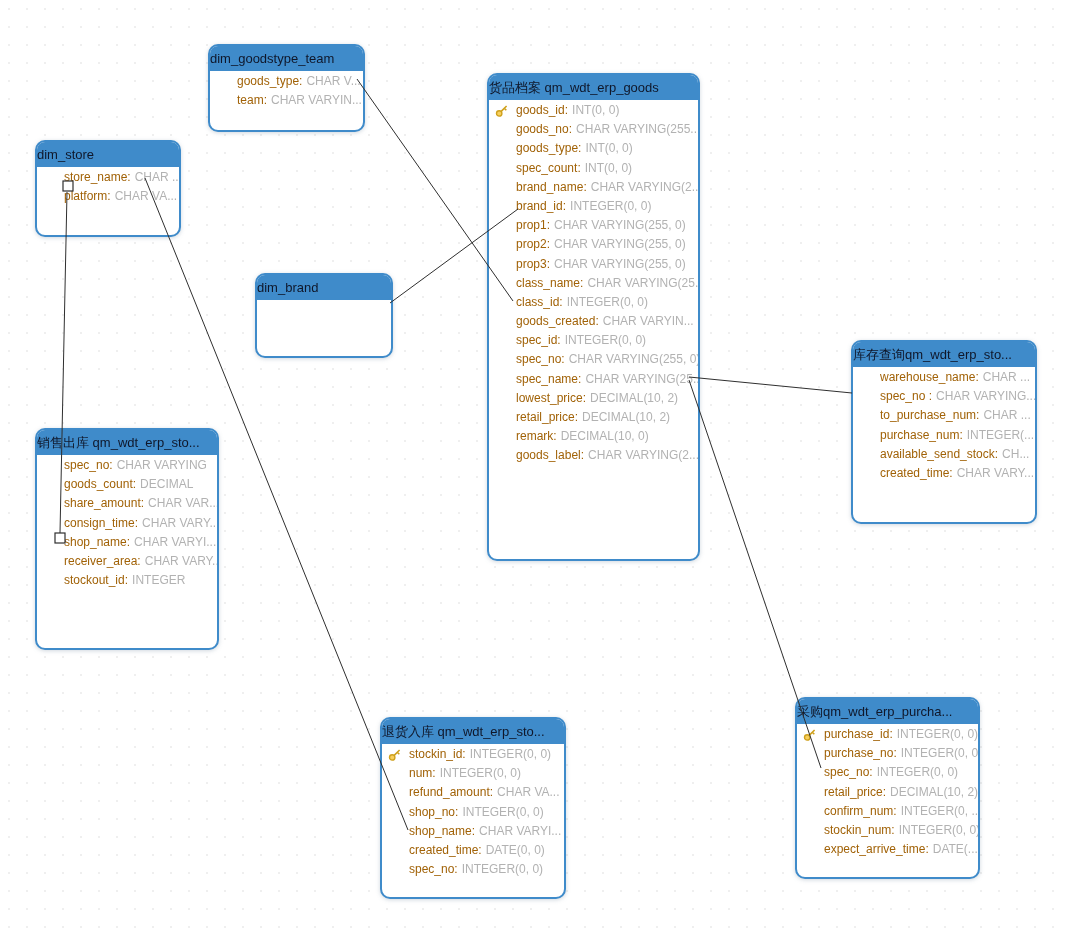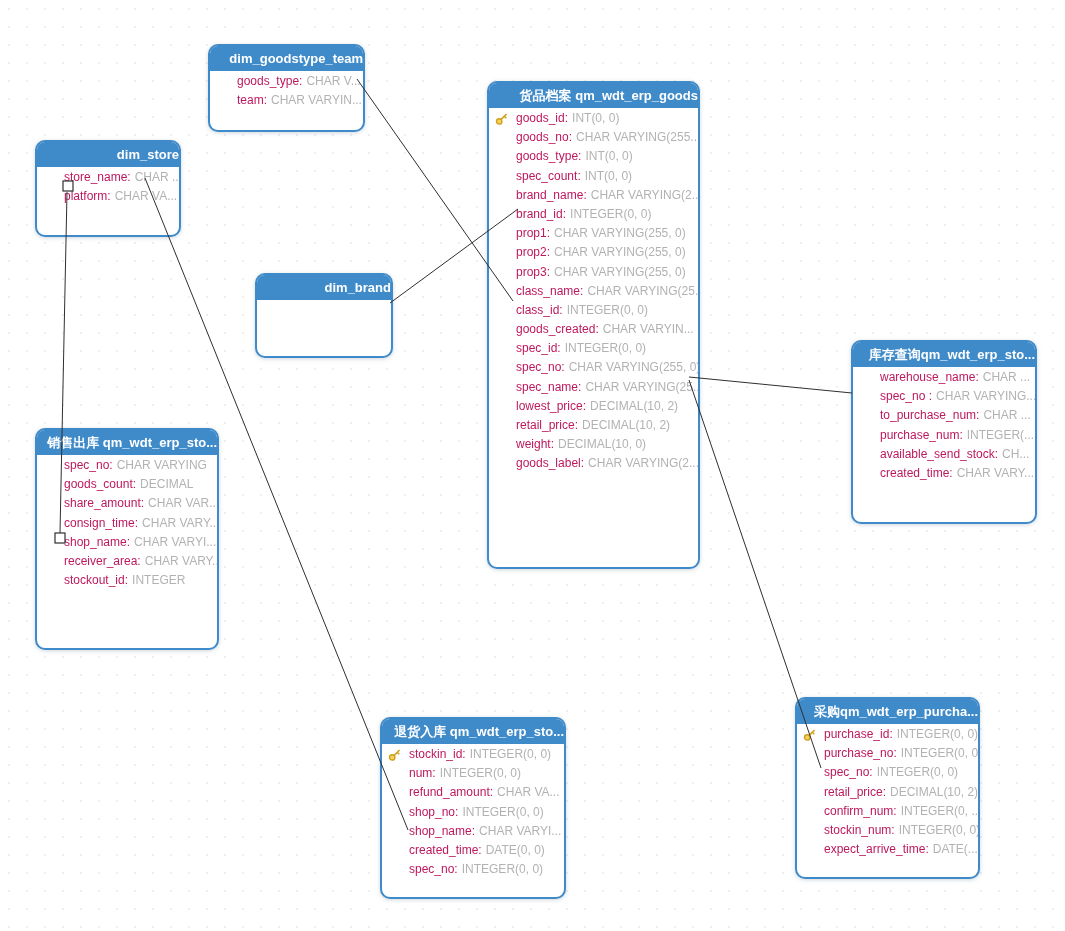--- a/index.html
+++ b/index.html
@@ -7,29 +7,29 @@
     position:relative;width:1065px;height:931px;overflow:hidden;
     background-color:#ffffff;
     background-image:radial-gradient(circle,#efefef 1px,transparent 1.3px);
     background-size:18px 18px;
   }
   .tbl{
     position:absolute;background:#fff;border:2px solid #3f8bca;border-radius:10px;
     box-sizing:border-box;overflow:hidden;box-shadow:0 1px 4px rgba(120,140,160,.35);
   }
   .tbl-header{
-    background:#3f8bca;color:#ffffff;text-align:right;font-size:13px;font-weight:700;
+    background:#3f8bca;color:#0f172a;text-align:left;font-size:13px;font-weight:400;
     height:25px;line-height:25px;white-space:nowrap;overflow:hidden;
   }
   .tbl-body{padding-top:1px;}
   .row{
     position:relative;height:19.2px;line-height:19.2px;padding-left:27px;
     font-size:12px;white-space:nowrap;overflow:hidden;
   }
-  .row .fname{color:#be185d;}
+  .row .fname{color:#a16207;}
   .row .ftype{color:#b2b2b2;margin-left:4px;}
   .row.indent{}
   .key-ico{position:absolute;left:6px;top:3px;width:14px;height:14px;}
   #wires{position:absolute;left:0;top:0;pointer-events:none;}
   #wires line{pointer-events:stroke;}
 </style>
 </head>
 <body>
 
 <div id="canvas">
@@ -43,21 +43,21 @@
     <div class="tbl" style="left: 35px; top: 140px; width: 146px; height: 97px;">
       <div class="tbl-header">dim_store</div>
       <div class="tbl-body">
         <div class="row"><span class="fname">store_name:</span><span class="ftype">CHAR ...</span></div>
         <div class="row"><span class="fname">platform:</span><span class="ftype">CHAR VA...</span></div>
       </div>
     </div>
     <div class="tbl" style="left: 255px; top: 273px; width: 138px; height: 85px;">
       <div class="tbl-header">dim_brand</div>
     </div>
-    <div class="tbl" style="left: 487px; top: 73px; width: 213px; height: 488px; margin-top: 8px;">
+    <div class="tbl" style="left: 487px; top: 73px; width: 213px; height: 488px;">
       <div class="tbl-header">货品档案 qm_wdt_erp_goods</div>
       <div class="tbl-body">
         <div class="row"><span class="key-ico"><svg width="14" height="14" viewBox="0 0 14 14">
               <circle cx="4.2" cy="9.4" r="2.7" fill="#f8d05e" stroke="#cfa11d" stroke-width="1.4"></circle>
               <path d="M6.2 7.4 L11.6 2 M9.3 4.3 l2 2" stroke="#cfa11d" stroke-width="1.6" fill="none"></path>
             </svg></span><span class="fname">goods_id:</span><span class="ftype">INT(0, 0)</span></div>
         <div class="row"><span class="fname">goods_no:</span><span class="ftype">CHAR VARYING(255...</span></div>
         <div class="row"><span class="fname">goods_type:</span><span class="ftype">INT(0, 0)</span></div>
         <div class="row"><span class="fname">spec_count:</span><span class="ftype">INT(0, 0)</span></div>
         <div class="row"><span class="fname">brand_name:</span><span class="ftype">CHAR VARYING(2...</span></div>
@@ -66,21 +66,21 @@
         <div class="row"><span class="fname">prop2:</span><span class="ftype">CHAR VARYING(255, 0)</span></div>
         <div class="row"><span class="fname">prop3:</span><span class="ftype">CHAR VARYING(255, 0)</span></div>
         <div class="row"><span class="fname">class_name:</span><span class="ftype">CHAR VARYING(25...</span></div>
         <div class="row"><span class="fname">class_id:</span><span class="ftype">INTEGER(0, 0)</span></div>
         <div class="row"><span class="fname">goods_created:</span><span class="ftype">CHAR VARYIN...</span></div>
         <div class="row indent"><span class="fname">spec_id:</span><span class="ftype">INTEGER(0, 0)</span></div>
         <div class="row"><span class="fname">spec_no:</span><span class="ftype">CHAR VARYING(255, 0)</span></div>
         <div class="row"><span class="fname">spec_name:</span><span class="ftype">CHAR VARYING(25...</span></div>
         <div class="row"><span class="fname">lowest_price:</span><span class="ftype">DECIMAL(10, 2)</span></div>
         <div class="row"><span class="fname">retail_price:</span><span class="ftype">DECIMAL(10, 2)</span></div>
-        <div class="row"><span class="fname">weight:</span><span class="ftype">DECIMAL(10, 0)</span></div>
+        <div class="row"><span class="fname">remark:</span><span class="ftype">DECIMAL(10, 0)</span></div>
         <div class="row"><span class="fname">goods_label:</span><span class="ftype">CHAR VARYING(2...</span></div>
       </div>
     </div>
     <div class="tbl" style="left: 851px; top: 340px; width: 186px; height: 184px;">
       <div class="tbl-header">库存查询qm_wdt_erp_sto...</div>
       <div class="tbl-body">
         <div class="row"><span class="fname">warehouse_name:</span><span class="ftype">CHAR ...</span></div>
         <div class="row"><span class="fname">spec_no :</span><span class="ftype">CHAR VARYING...</span></div>
         <div class="row"><span class="fname">to_purchase_num:</span><span class="ftype">CHAR ...</span></div>
         <div class="row"><span class="fname">purchase_num:</span><span class="ftype">INTEGER(...</span></div>

